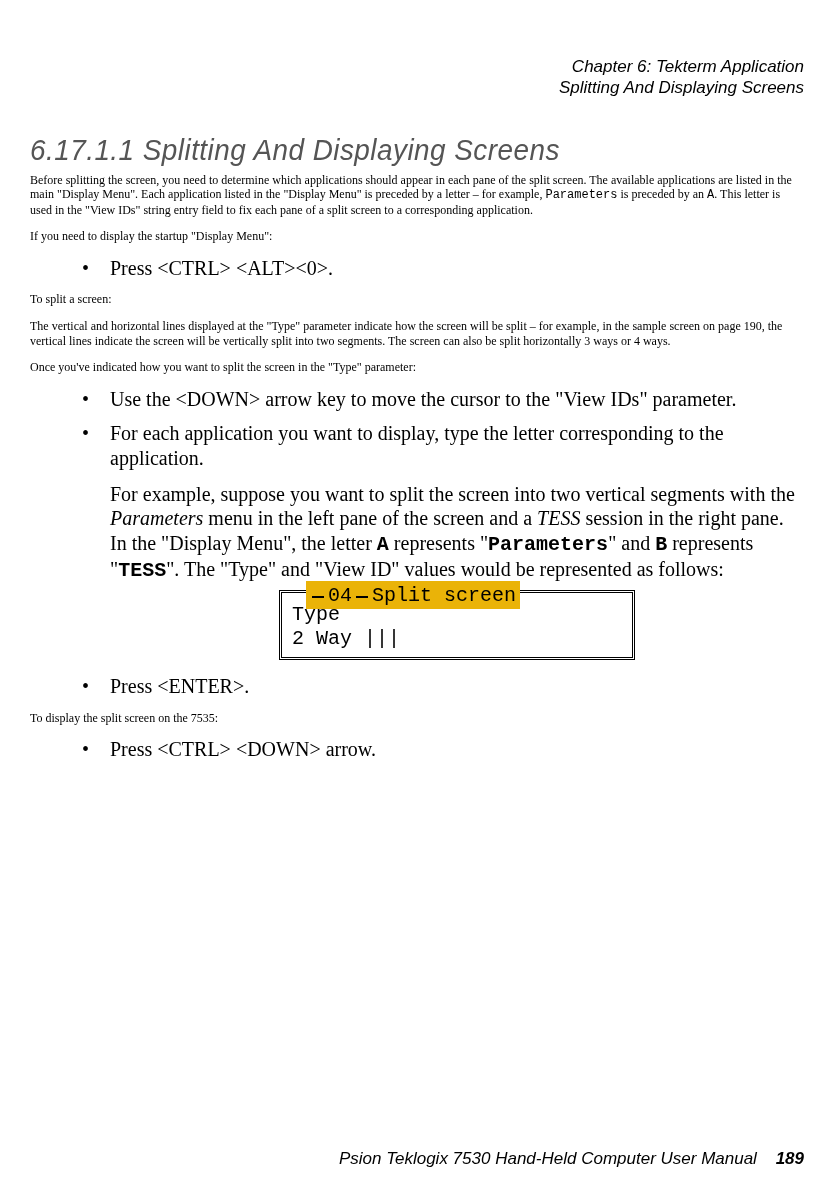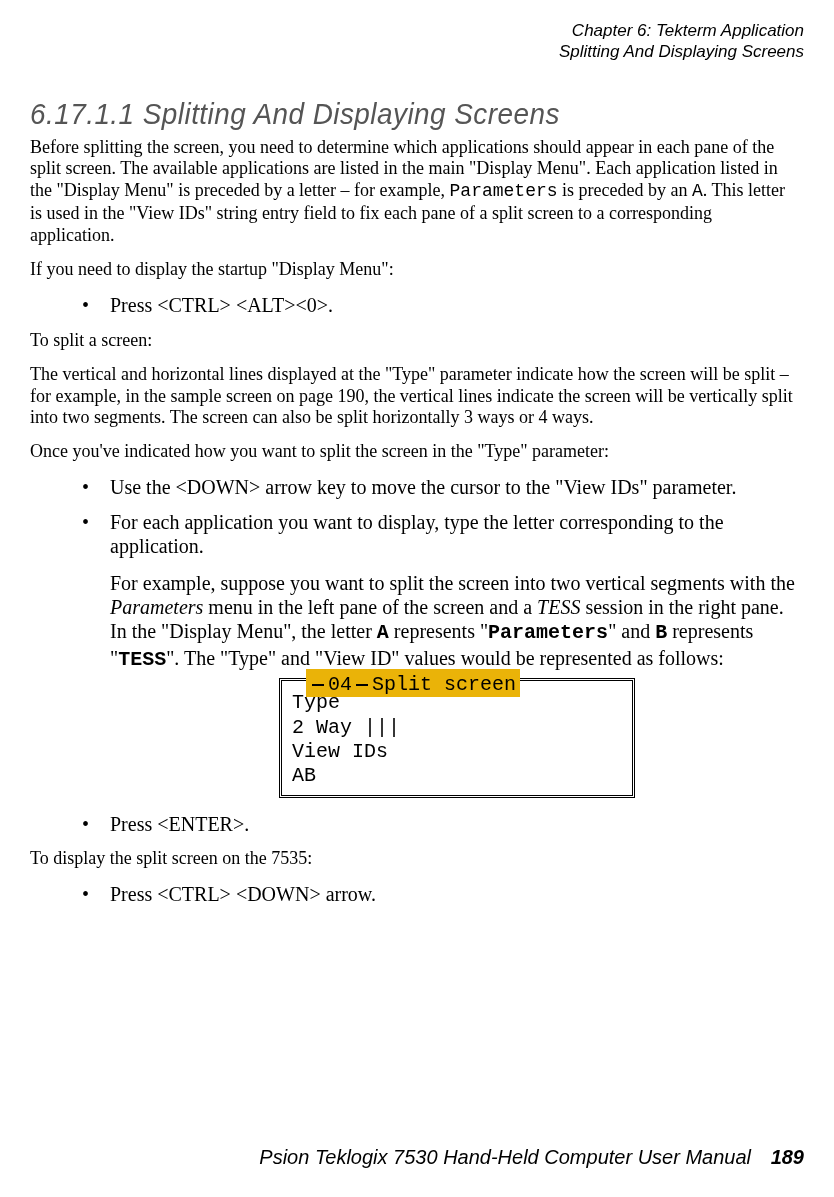--- a/index.html
+++ b/index.html
@@ -23,39 +23,40 @@
   .chapter-header {
     text-align: right;
     font-style: italic;
     font-family: Arial, Helvetica, sans-serif;
     font-size: 17px;
     line-height: 1.25;
     margin-bottom: 34px;
   }
   .chapter-header .chapter-line {
     font-weight: normal;
+    margin-top: 36px;
   }
   .chapter-header .subtitle-line {
     font-weight: normal;
     font-style: italic;
   }
   .section-heading {
     font-family: Arial, Helvetica, sans-serif;
     font-style: italic;
     font-weight: normal;
     color: #555;
     font-size: 30px;
     margin: 0 0 6px 0;
     letter-spacing: 0.5px;
     font-stretch: condensed;
     transform: scaleX(0.93);
     transform-origin: left;
   }
   p {
-    font-size: 18px;
+    font-size: 12px;
     line-height: 1.22;
     margin: 0 7px 12px 0;
   }
   ul {
     margin: 0 0 12px 0;
     padding-left: 52px;
   }
   li {
     font-size: 20px;
     line-height: 1.22;
@@ -124,21 +125,21 @@
   }
   .screen-row .label {
     width: 155px;
   }
   .footer {
     position: absolute;
     bottom: 28px;
     right: 30px;
     font-family: Arial, Helvetica, sans-serif;
     font-style: italic;
-    font-size: 20px;
+    font-size: 17px;
   }
   .footer .pagenum {
     font-weight: bold;
     font-style: italic;
     margin-left: 14px;
   }
   .li-sub {
     margin-top: 12px;
   }
 </style>
@@ -189,24 +190,20 @@
                 <span class="title-bar"></span>
                 <span>Split screen</span>
               </span>
             </span>
           </div>
           <div style="height:10px;"></div>
           <div class="screen-row">
             <span class="label">Type</span>
             <span>2 Way |||</span>
           </div>
-          <div class="screen-row">
-            <span class="label">View IDs</span>
-            <span>AB</span>
-          </div>
         </div>
       </div>
     </li>
     <li>Press &lt;ENTER&gt;.</li>
   </ul>
 
   <p>To display the split screen on the 7535:</p>
 
   <ul>
     <li>Press &lt;CTRL&gt; &lt;DOWN&gt; arrow.</li>

